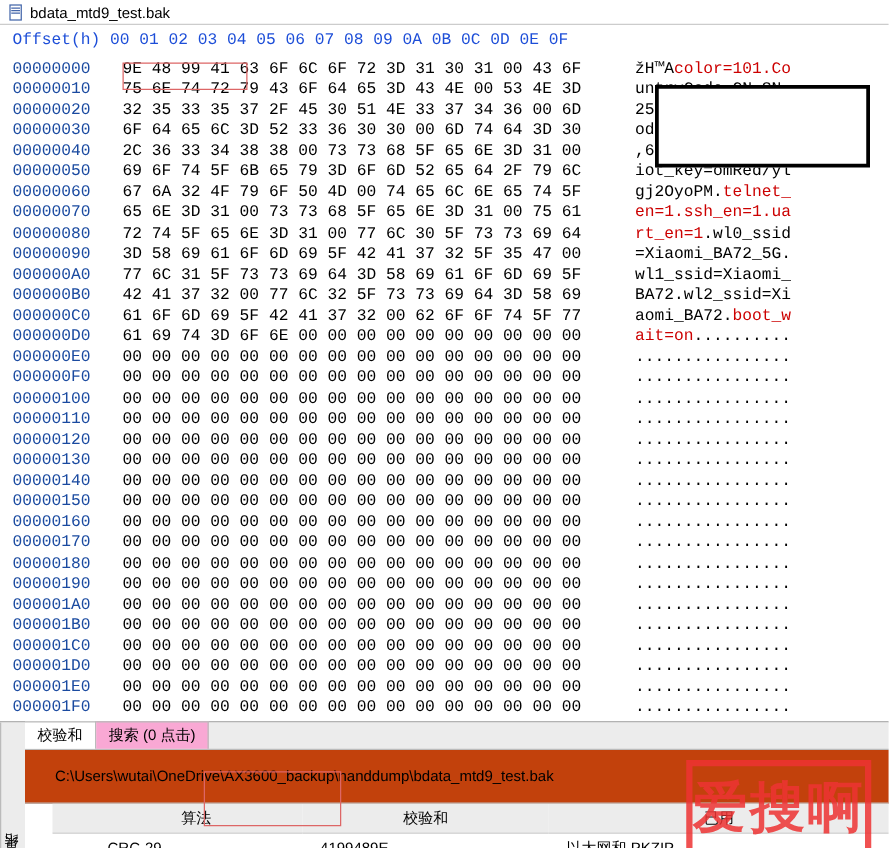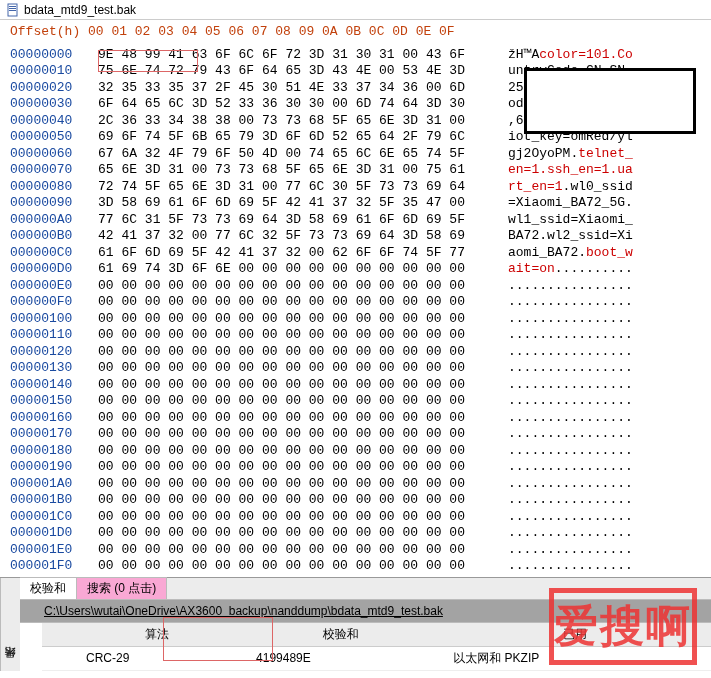--- a/index.html
+++ b/index.html
@@ -6,29 +6,29 @@
 body { font-family: "Consolas","Courier New",monospace; font-size: 13px; background:#fff; color:#000; width:711px; }
 .titlebar { height:20px; border-bottom:1px solid #ccc; display:flex; align-items:center; padding:2px 6px; font-family:"Segoe UI",sans-serif; font-size:12px; gap:4px; }
 .titlebar .icon { width:14px; height:14px; display:inline-block; }
 .hexarea { padding:4px 10px 2px 10px; overflow:hidden; white-space:pre; line-height:16.5px; letter-spacing:0; }
 .hexrow { display:flex; }
 .offcol { color:#1a4aa0; width:88px; }
 .hexcol { width:410px; }
 .ascii { color:#000; }
 .ascii .red { color:#c00; }
 .hexcol .hl { color:#000000; }
-.hexheader { color:#c2410c; }
+.hexheader { color:#1d4ed8; }
 .redbox1 { position:absolute; border:1px solid #d66; }
 .redaction { position:absolute; background:#fff; border:3px solid #000; }
 .bottompanel { border-top:1px solid #999; font-family:"Segoe UI",sans-serif; font-size:12px; }
 .tabbar { display:flex; align-items:center; background:#ececec; height:22px; border-bottom:1px solid #bbb; }
 .vtab { writing-mode:vertical-rl; transform:rotate(180deg); background:#ececec; border-right:1px solid #bbb; padding:4px 2px; font-size:11px; }
 .tab { padding:2px 10px; border-right:1px solid #bbb; background:#fff; border-top:1px solid #bbb;}
 .tab.inactive { background:#f9a8d4; }
-.pathline { padding:4px 24px; background:#a3a3a3; border-bottom:1px solid #bbb;text-decoration:underline; }
+.pathline { padding:14px 24px; background:#c2410c; border-bottom:1px solid #bbb; }
 .resulttable { width:calc(100% - 22px); margin-left:22px; border-collapse:collapse; }
 .resulttable th { text-align:center; font-weight:normal; padding:3px 14px; border-bottom:1px solid #ccc; background:#ececec; }
 .resulttable td { padding:3px 14px; border-bottom:1px solid #eee; }
 .container { position:relative; }
 .watermark { position:absolute; right:14px; bottom:6px; pointer-events:none; }
 .wmbox { border:5px solid #e33; padding:4px 0; opacity:0.85; }
 .wmtext { color:#e33; font-size:44px; font-family:"SimHei","Microsoft YaHei",sans-serif; letter-spacing:2px; font-weight:bold; }
 .bottomflex { display:flex; }
 </style>
 </head>

